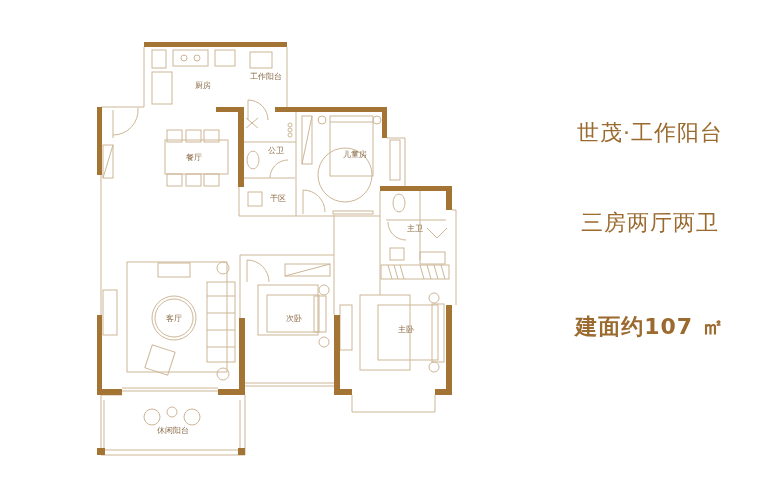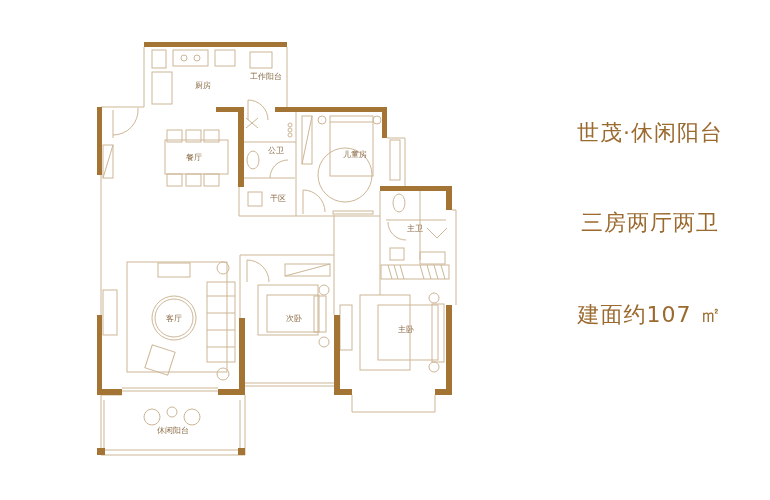--- a/index.html
+++ b/index.html
@@ -156,16 +156,16 @@
   <text class="room-label" x="407" y="231">主卫</text>
   <text class="room-label" x="166" y="321">客厅</text>
   <text class="room-label" x="286" y="321">次卧</text>
   <text class="room-label" x="398" y="332">主卧</text>
   <text class="room-label" x="157" y="433">休闲阳台</text>
 </svg>
 
 <div class="watermark"></div>
 
 <div class="info">
-  <div class="info-line" style="top:118px;">世茂·休闲阳台</div>
+  <div class="info-line" style="top:118px;">世茂·工作阳台</div>
   <div class="info-line" style="top:208px;">三房两厅两卫</div>
-  <div class="info-line" style="top:300px;">建面约107 ㎡</div>
+  <div class="info-line" style="top:312px;font-weight:bold;">建面约107 ㎡</div>
 </div>
 
 </body></html>

